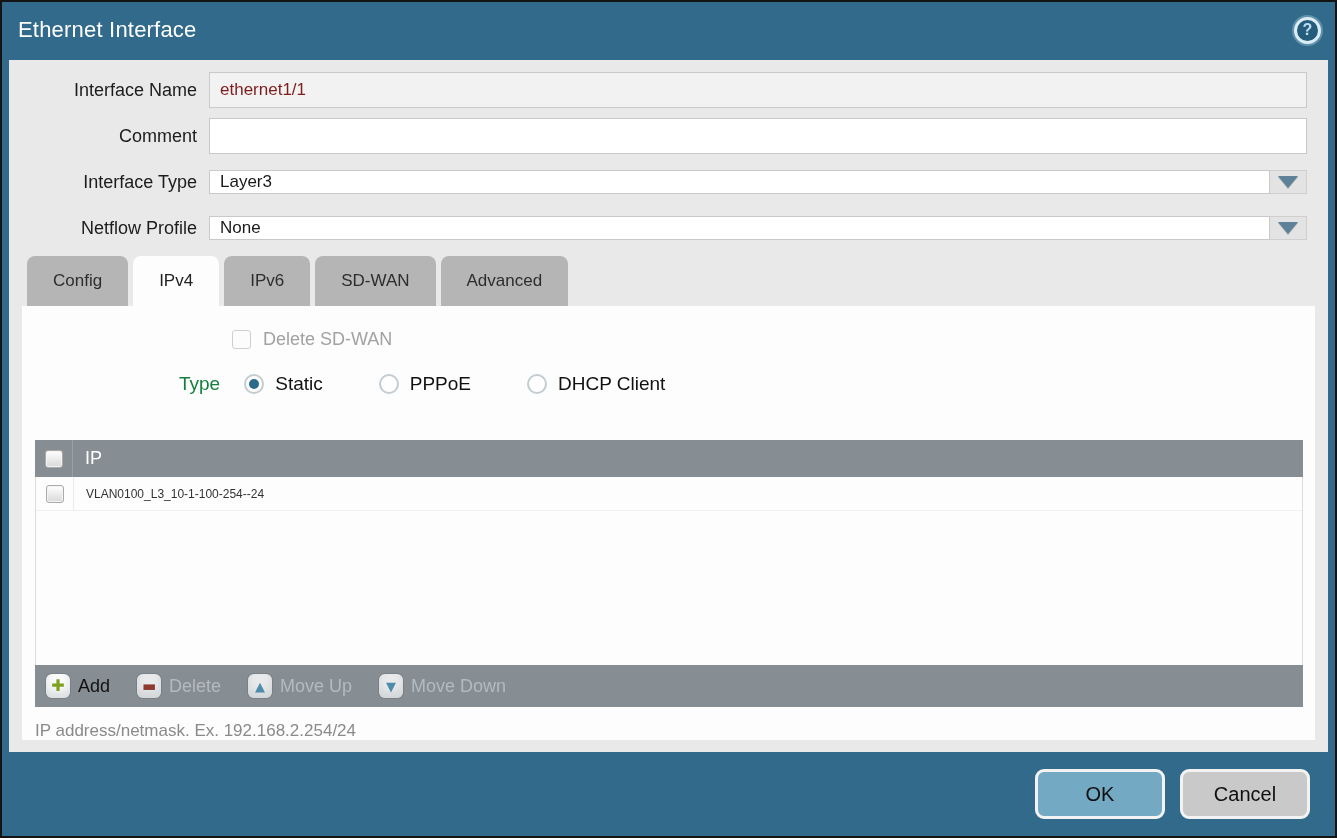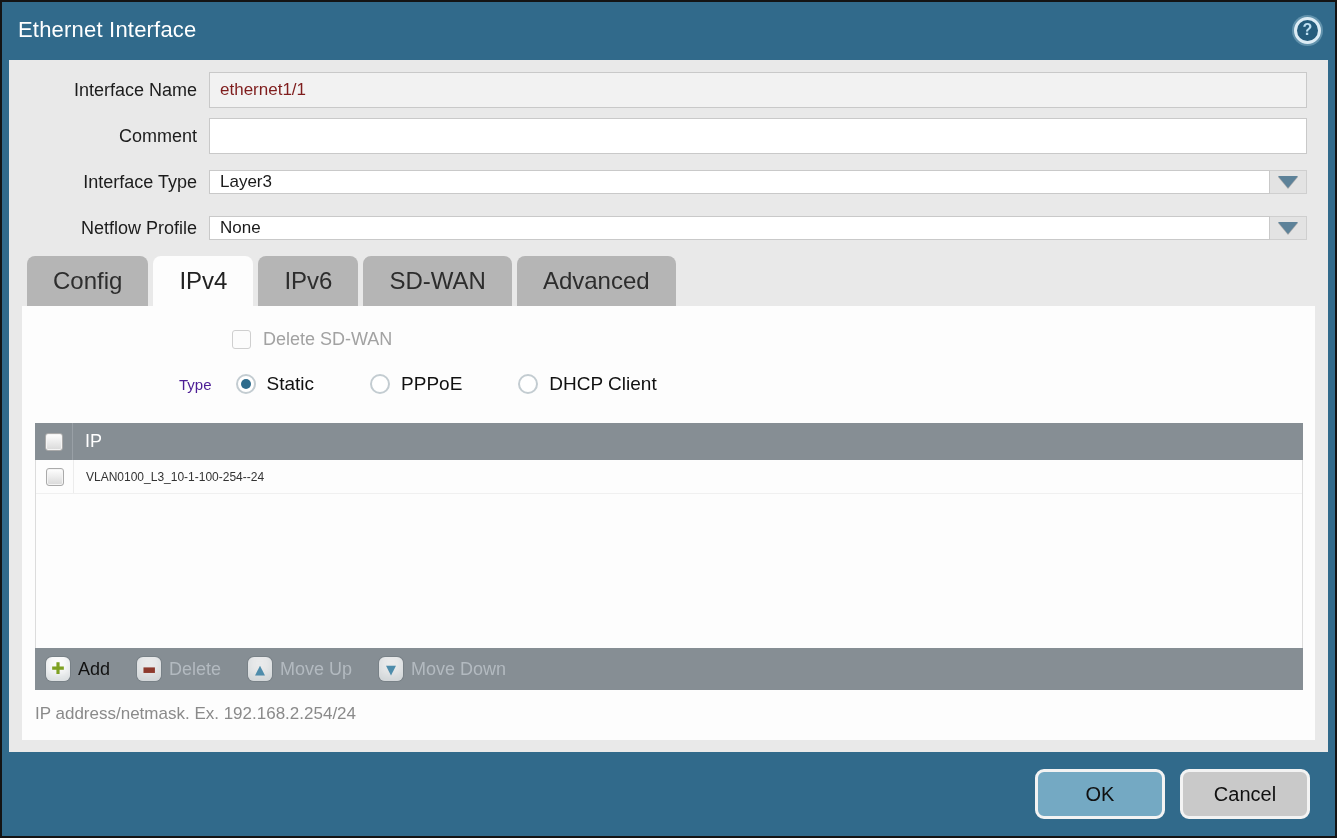--- a/index.html
+++ b/index.html
@@ -31,41 +31,41 @@
   }
   .finput.disabled { background:#f2f2f2; color:#7f1d1d; }
   .combo { flex:1; display:flex; height:24px; cursor:pointer; }
   .combo .ctext { flex:1; border:1px solid #c9c9c9; background:#fff; display:flex; align-items:center; padding:0 10px; font-size:17px; color:#1a1a1a; }
   .combo .cbtn { width:37px; border:1px solid #cfcfcf; border-left:0; background:#e3e3e3; display:flex; align-items:center; justify-content:center; }
   .dd-arrow { width:0; height:0; border-left:10px solid transparent; border-right:10px solid transparent; border-top:12px solid #5d8299; filter:drop-shadow(0 1px 0 rgba(0,0,0,.25)); }
   
   .tabs { display:flex; gap:5px; margin:10px 0 0 18px; height:50px; }
   .tab {
     background:#b5b5b5; border-radius:8px 8px 0 0; padding:0 26px;
-    line-height:50px; font-size:24px; color:#2d2d2d; cursor:pointer; white-space:nowrap;
+    line-height:50px; font-size:17px; color:#2d2d2d; cursor:pointer; white-space:nowrap;
   }
   .tab.active { background:#fdfdfd; color:#222; }
   
   .panel { position:relative; margin:0 13px; height:434px; background:#fdfdfd; }
   .sdwan-row { padding-top:23px; margin-left:210px; display:flex; align-items:center; gap:12px; }
   .checkbox {
     width:19px; height:19px; border:1px solid #aaa; border-radius:3px;
     background:linear-gradient(#ffffff,#d9d9d9); box-shadow:inset 0 0 0 1px #f4f4f4; cursor:pointer; flex:none;
   }
   .checkbox.dis { border-color:#cfcfcf; background:#fcfcfc; box-shadow:none; }
   .dim-label { font-size:18px; color:#a2a2a2; }
   .type-row { margin-top:23px; margin-left:157px; display:flex; align-items:center; gap:12px; }
-  .type-label { font-size:15px; color:#4c1d95; }
+  .type-label { font-size:19px; color:#15803d; }
   .radio-opt { display:flex; align-items:center; gap:11px; margin-left:12px; margin-right:32px; cursor:pointer; }
   .radio-opt:first-of-type { margin-left:4px; }
   .radio { width:20px; height:20px; border-radius:50%; border:2px solid #c3ccd1; background:#fff; position:relative; flex:none; }
   .radio.selected::after { content:""; position:absolute; inset:3px; border-radius:50%; background:#2d6b8c; }
   .radio-text { font-size:19px; color:#111; }
   
-  .iptable { margin:28px 12px 0 13px; }
+  .iptable { margin:45px 12px 0 13px; }
   .thead { height:37px; background:#868e94; display:flex; align-items:center; }
   .checkcol { width:38px; align-self:stretch; display:flex; align-items:center; justify-content:center; }
   .thead .checkcol { border-right:1px solid #99a0a6; }
   .thcell { padding-left:12px; color:#fff; font-size:18px; }
   .tbody { height:188px; background:#fdfdfd; border-left:1px solid #dcdcdc; border-right:1px solid #dcdcdc; }
   .trow { height:34px; display:flex; align-items:center; border-bottom:1px solid #f0f0f0; }
   .trow .checkcol { border-right:1px solid #ececec; }
   .tcell { padding-left:12px; font-size:12px; color:#333; }
   .checkbox.small { width:18px; height:18px; }
   

